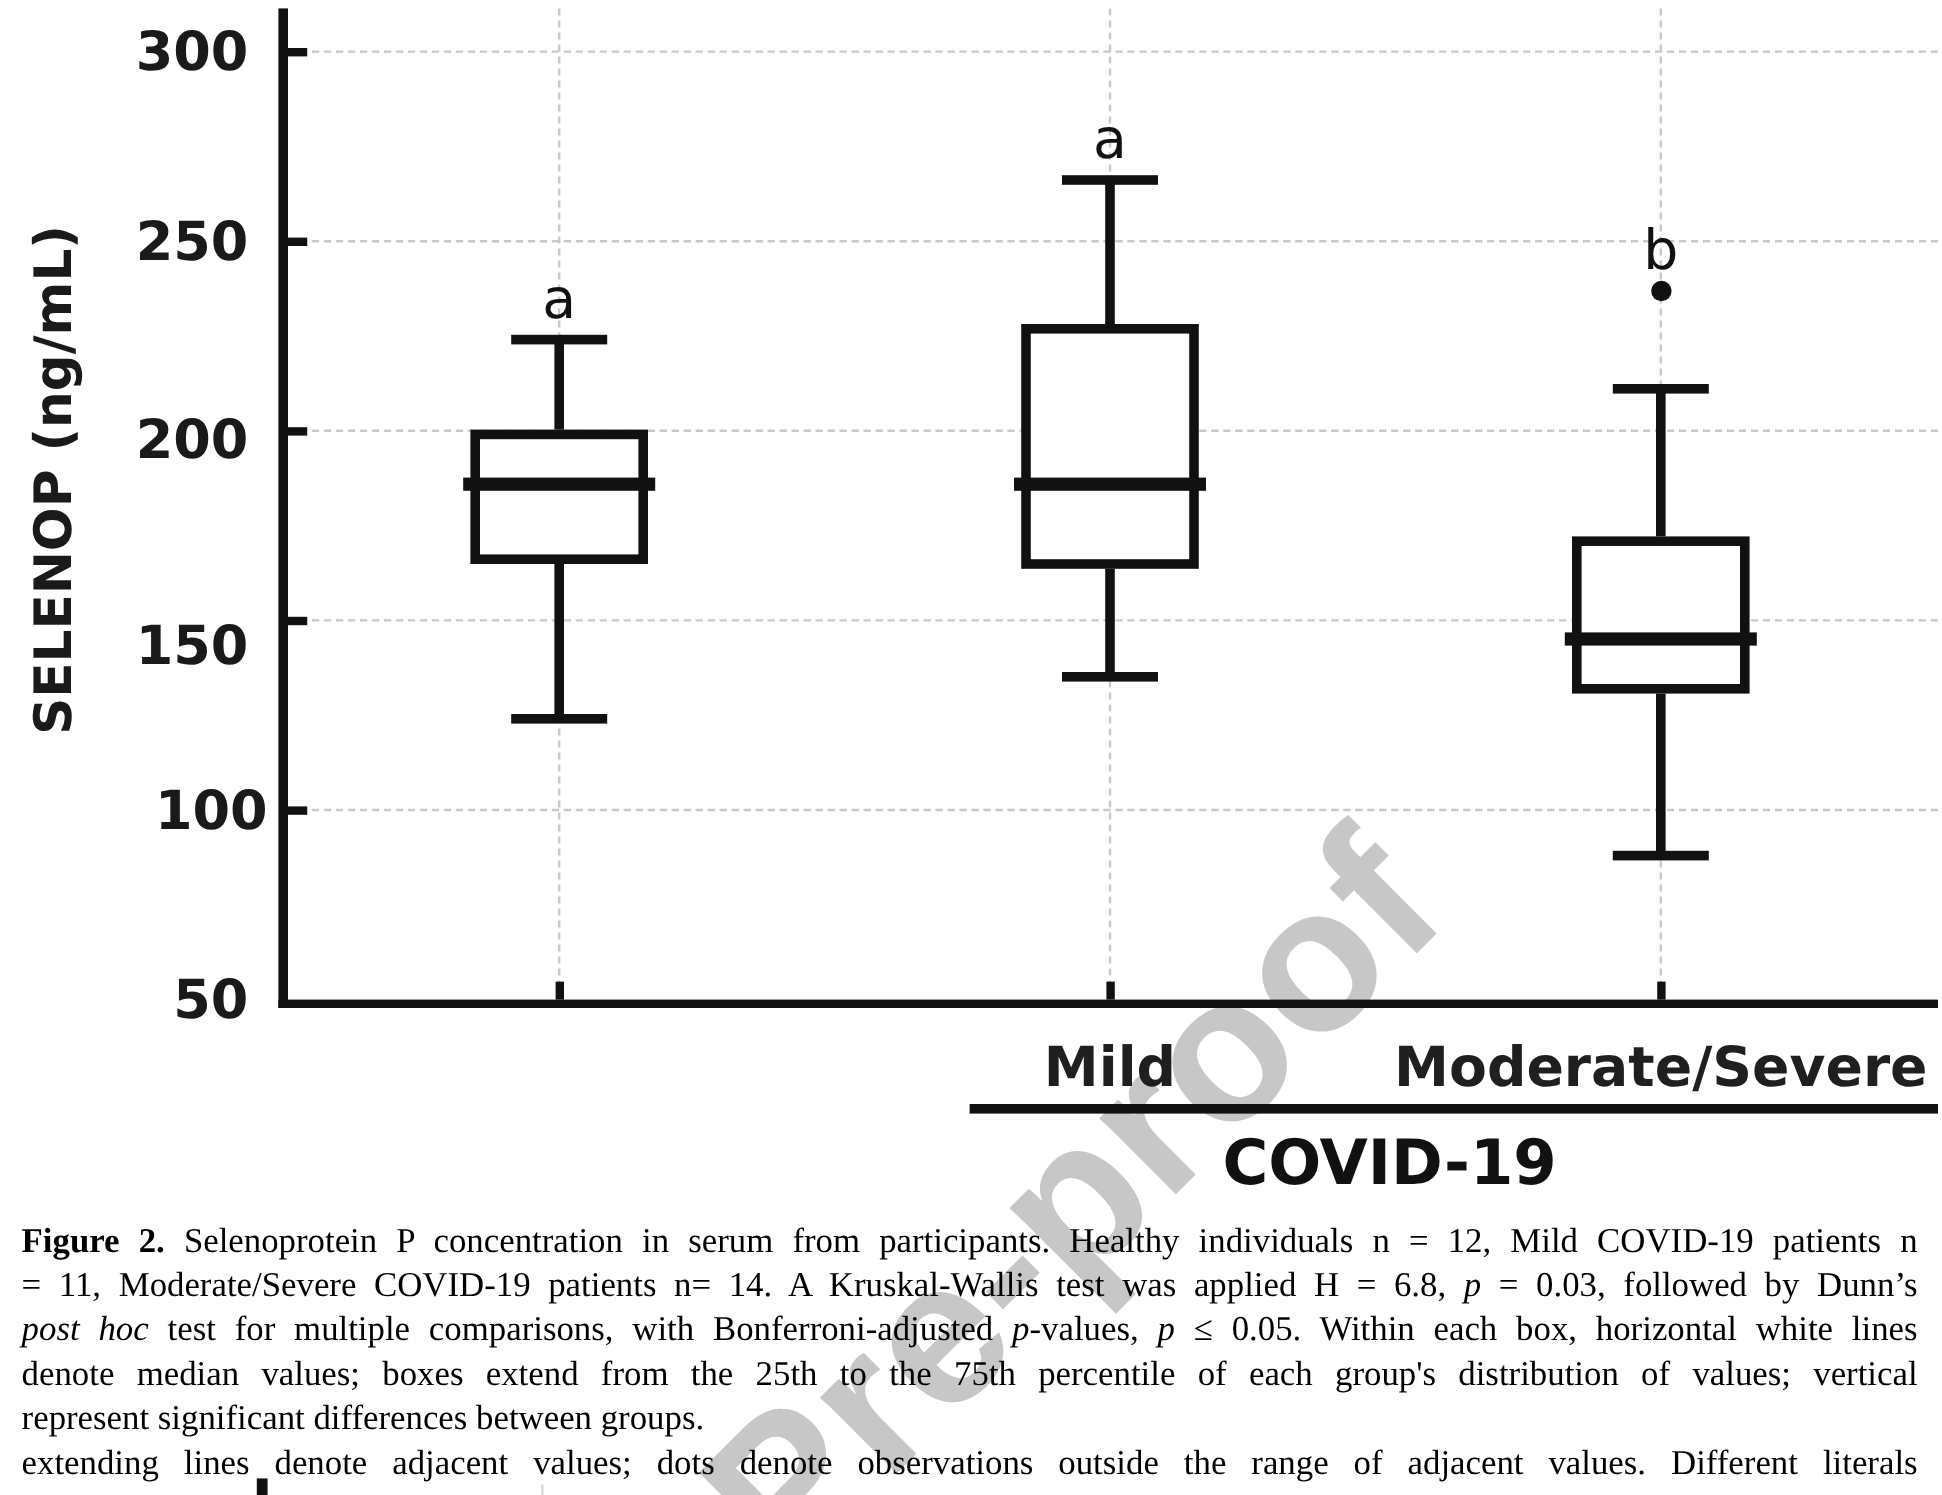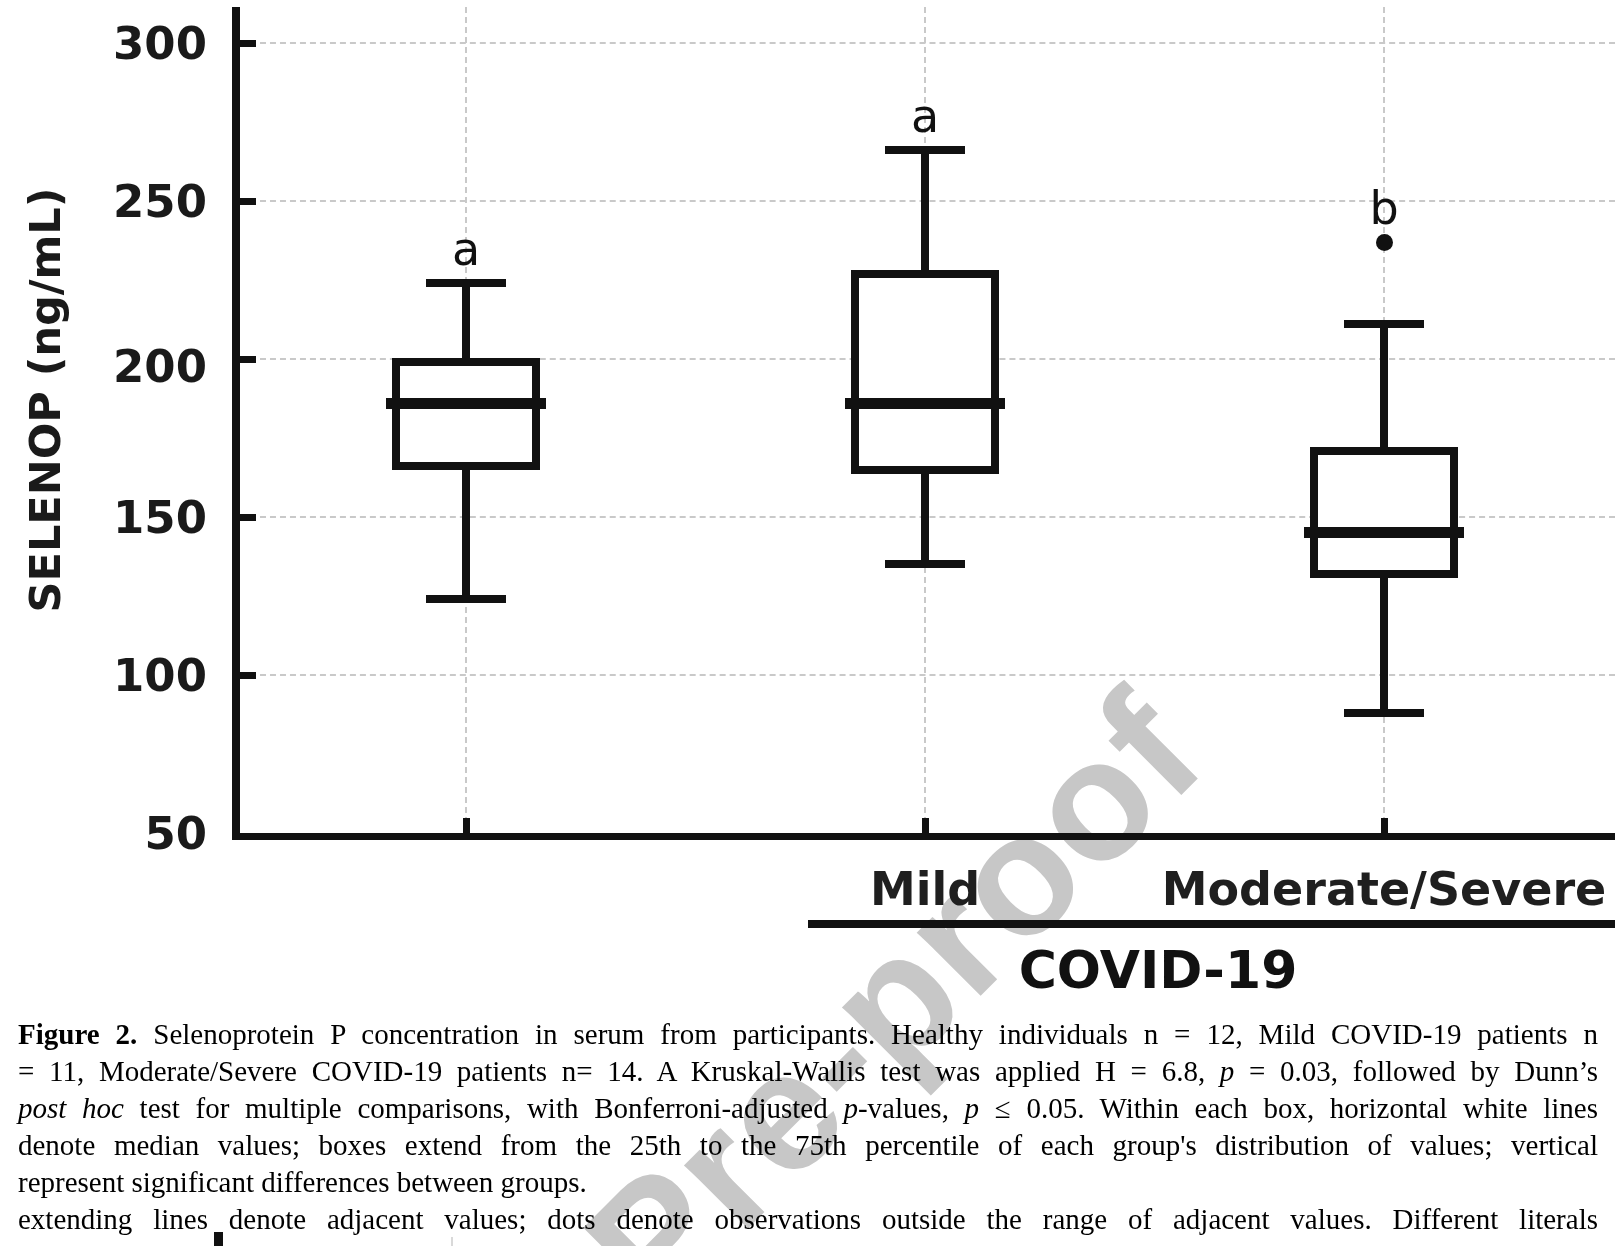--- a/index.html
+++ b/index.html
@@ -83,23 +83,23 @@
     <div class="hgrid" style="left: 240px; top: 674px; width: 1375px;"></div>
     <div class="spine" style="left: 232px; top: 7px; width: 8px; height: 833px;"></div>
     <div class="spine" style="left: 232px; top: 833px; width: 1383px; height: 7px;"></div>
     <div class="ytick" style="left: 240px; top: 40px;"></div>
     <div class="yticklabel" style="top: 43px;">300</div>
     <div class="ytick" style="left: 240px; top: 198px;"></div>
     <div class="yticklabel" style="top: 201px;">250</div>
     <div class="ytick" style="left: 240px; top: 356px;"></div>
     <div class="yticklabel" style="top: 366px;">200</div>
     <div class="ytick" style="left: 240px; top: 514px;"></div>
-    <div class="yticklabel" style="top: 517px; text-align: right;">150</div>
+    <div class="yticklabel" style="top: 538px; text-align: right;">150</div>
     <div class="ytick" style="left: 240px; top: 672px;"></div>
-    <div class="yticklabel" style="top: 675px;">100</div>
+    <div class="yticklabel" style="top: 675px; padding-left: 16px;">100</div>
     <div class="yticklabel" style="top: 833px;">50</div>
     <div class="xtick" style="left: 463px; top: 818px;"></div>
     <div class="xtick" style="left: 922px; top: 818px;"></div>
     <div class="xcatlabel" style="left: 925px;">Mild</div>
     <div class="xtick" style="left: 1381px; top: 818px;"></div>
     <div class="xcatlabel" style="left: 1384px; text-align: center;">Moderate/Severe</div>
     <div class="whisker-cap" style="left: 426px; top: 279.16px; width: 80px;"></div>
     <div class="whisker-stem" style="left: 462px; top: 283.16px; height: 79px;"></div>
     <div class="whisker-stem" style="left: 462px; top: 466.44px; height: 132.72px;"></div>
     <div class="whisker-cap" style="left: 426px; top: 595.16px; width: 80px;"></div>

